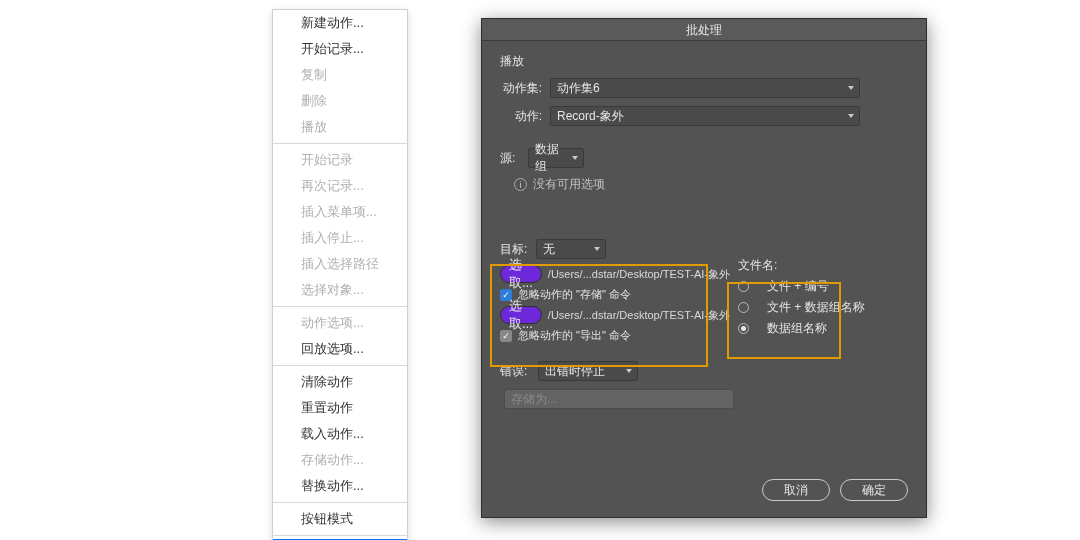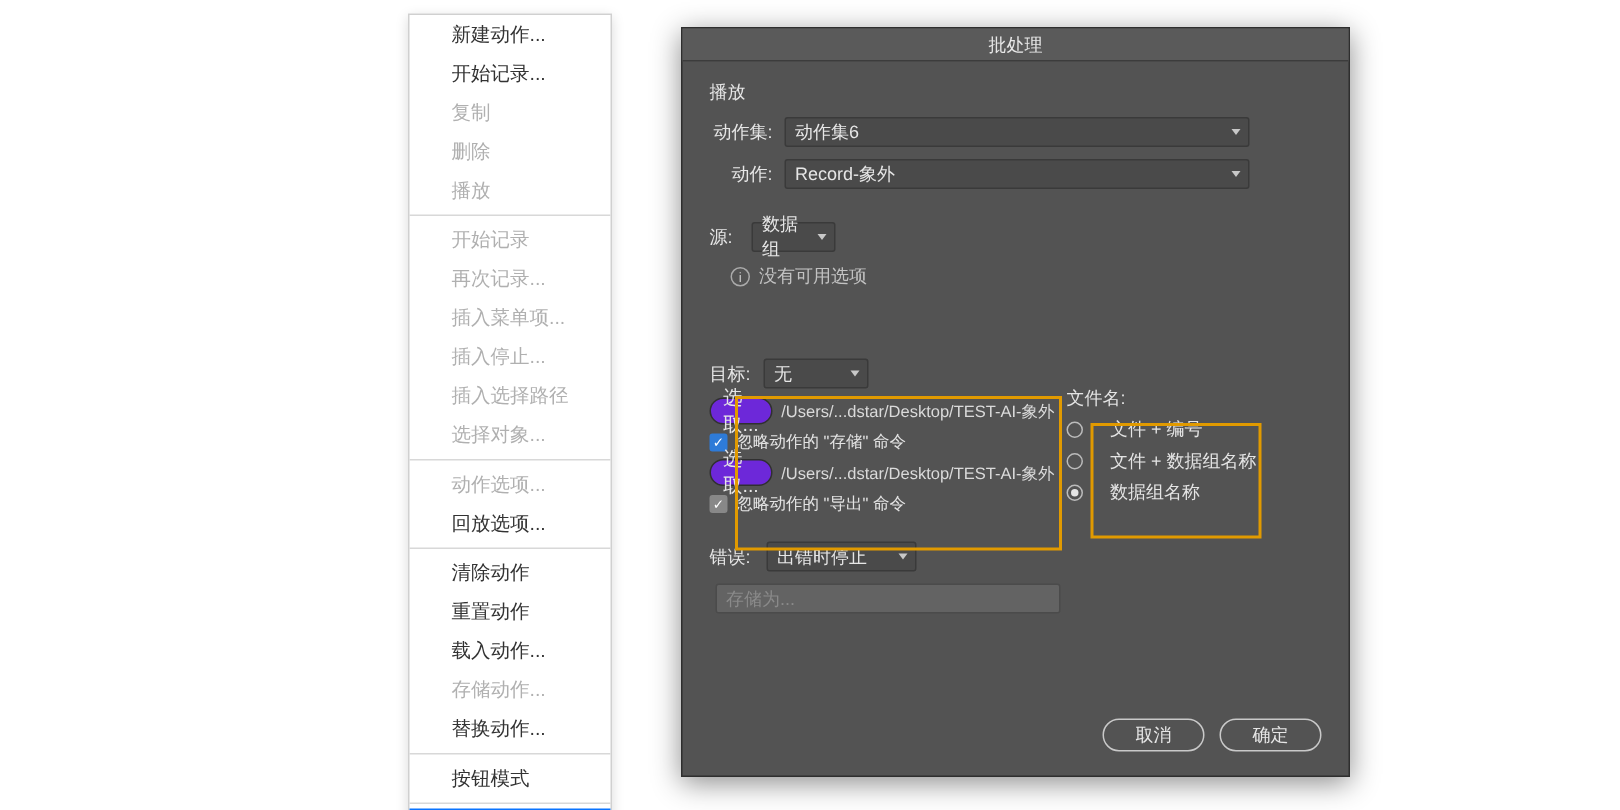--- a/index.html
+++ b/index.html
@@ -37,21 +37,21 @@
     }
     .menu-sep {
       height: 1px;
       background: #d8d8d8;
       margin: 3px 0;
     }
 
     
     .dialog {
       position: absolute;
-      left: 454px;
+      left: 481px;
       top: 18px;
       width: 446px;
       height: 500px;
       background: #535353;
       border: 1px solid #2e2e2e;
       box-shadow: 0 4px 18px rgba(0,0,0,0.45);
       color: #e4e4e4;
     }
     .titlebar {
       height: 22px;

